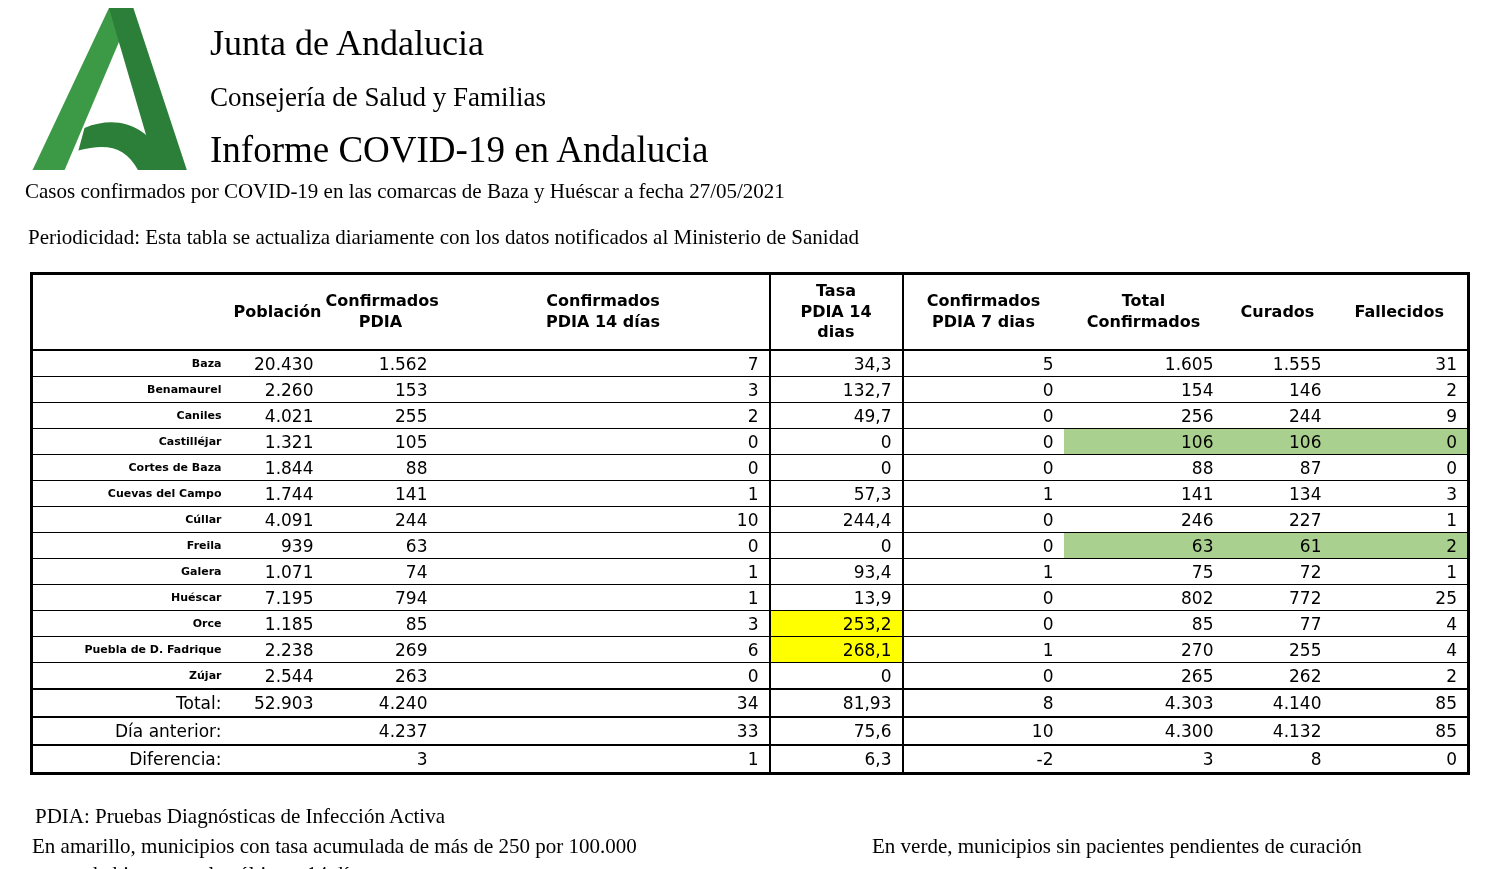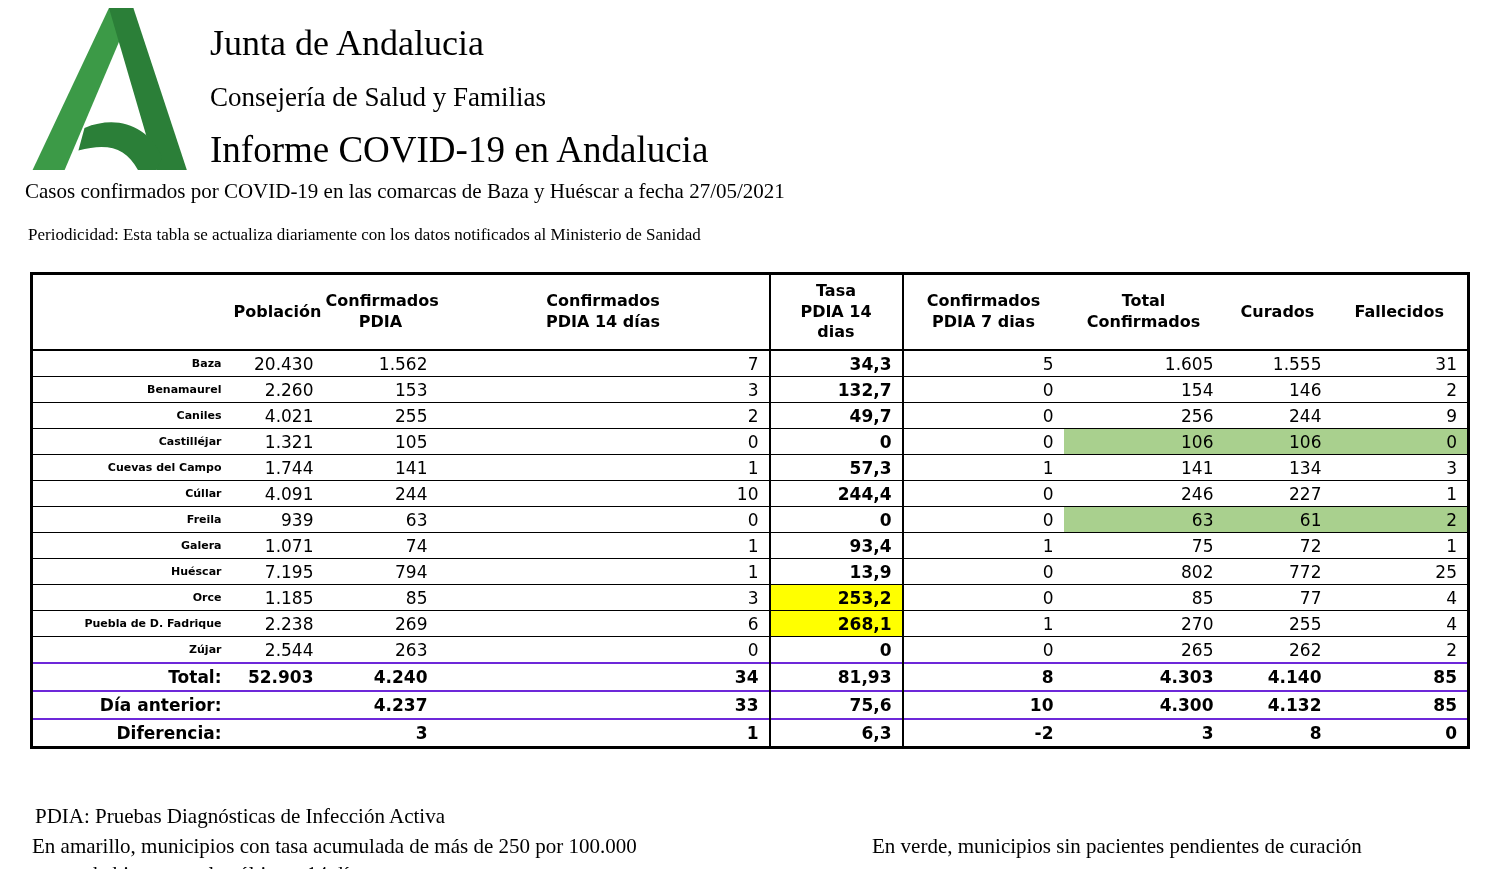--- a/index.html
+++ b/index.html
@@ -6,42 +6,42 @@
   body{
     width:1485px;height:869px;position:relative;background:#ffffff;
     font-family:"Liberation Serif", serif;color:#000;overflow:hidden;
   }
   
   .logo{position:absolute;left:28px;top:8px;width:168px;height:162px;}
   .t-org{position:absolute;left:210px;top:22px;font-size:36px;white-space:nowrap;}
   .t-dept{position:absolute;left:210px;top:82px;font-size:27px;white-space:nowrap;}
   .t-report{position:absolute;left:210px;top:128px;font-size:37px;white-space:nowrap;}
   .t-caption{position:absolute;left:25px;top:179px;font-size:21px;white-space:nowrap;}
-  .t-period{position:absolute;left:28px;top:225px;font-size:17px;white-space:nowrap;}
+  .t-period{position:absolute;left:28px;top:225px;font-size:21px;white-space:nowrap;}
   
   table.covid{
     position:absolute;left:30px;top:272px;width:1437px;
     border-collapse:collapse;table-layout:fixed;
     font-family:"DejaVu Sans","Liberation Sans",sans-serif;
     font-size:17px;border:3px solid #000;
   }
   table.covid th{
     font-weight:bold;font-size:16px;line-height:1.3;height:74px;
     text-align:center;vertical-align:middle;padding:0 2px;
     border-bottom:2px solid #000;white-space:pre-line;
   }
   table.covid td{
     height:25px;text-align:right;padding:0 10px 0 0;
     border-bottom:1px solid #000;overflow:visible;white-space:nowrap;
   }
   td.name{text-align:left;padding:0 0 0 8px;font-weight:bold;font-size:11px;}
-  .tasa-col{border-left:2px solid #000 !important;border-right:2px solid #000 !important;font-weight:bold;}
+  .tasa-col{border-left:2px solid #000 !important;border-right:2px solid #000 !important;}
   .yellow{background:var(--yellow,#ffff00);}
   .green{background:var(--green,#a9d08e);margin-left:40px;}
-  tr.summary td{font-weight:bold;border-top:2px solid #6d28d9;height:26px;}
+  tr.summary td{font-weight:normal;border-top:2px solid #000000;height:26px;}
   
   .f-pdia{position:absolute;left:35px;top:804px;font-size:21px;white-space:nowrap;}
   .f-yellow{position:absolute;left:32px;top:834px;font-size:21px;white-space:nowrap;}
   .f-yellow2{position:absolute;left:93px;top:862px;font-size:21px;white-space:nowrap;}
   .f-green{position:absolute;left:872px;top:834px;font-size:21px;white-space:nowrap;}
 </style>
 </head>
 <body>
 
 <div>
@@ -127,20 +127,31 @@
         <td>1.321</td>
         <td>105</td>
         <td>0</td>
         <td class="tasa-col">0</td>
         <td>0</td>
         <td class="green">106</td>
         <td class="green">106</td>
         <td class="green">0</td>
       </tr>
       <tr>
+        <td class="name">Cortes de Baza</td>
+        <td>1.844</td>
+        <td>88</td>
+        <td>0</td>
+        <td class="tasa-col">0</td>
+        <td>0</td>
+        <td>88</td>
+        <td>87</td>
+        <td>0</td>
+      </tr>
+      <tr>
         <td class="name">Cuevas del Campo</td>
         <td>1.744</td>
         <td>141</td>
         <td>1</td>
         <td class="tasa-col">57,3</td>
         <td>1</td>
         <td>141</td>
         <td>134</td>
         <td>3</td>
       </tr>

